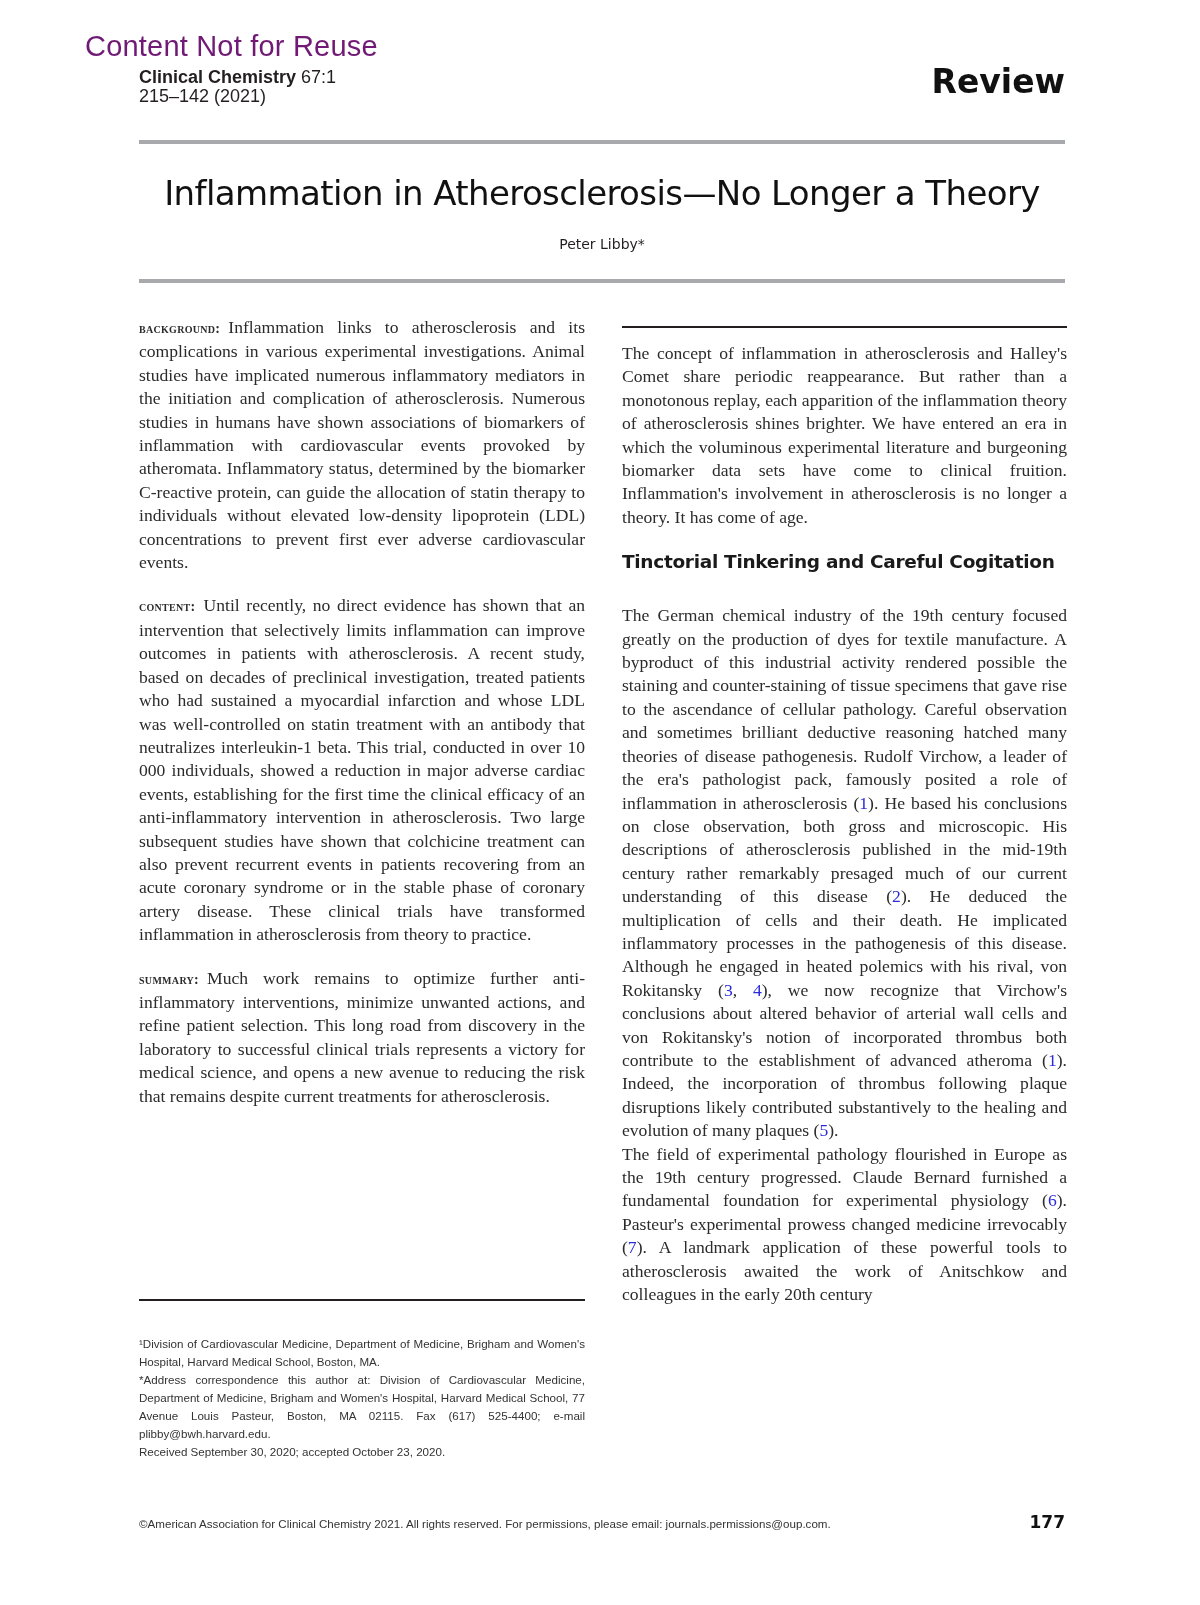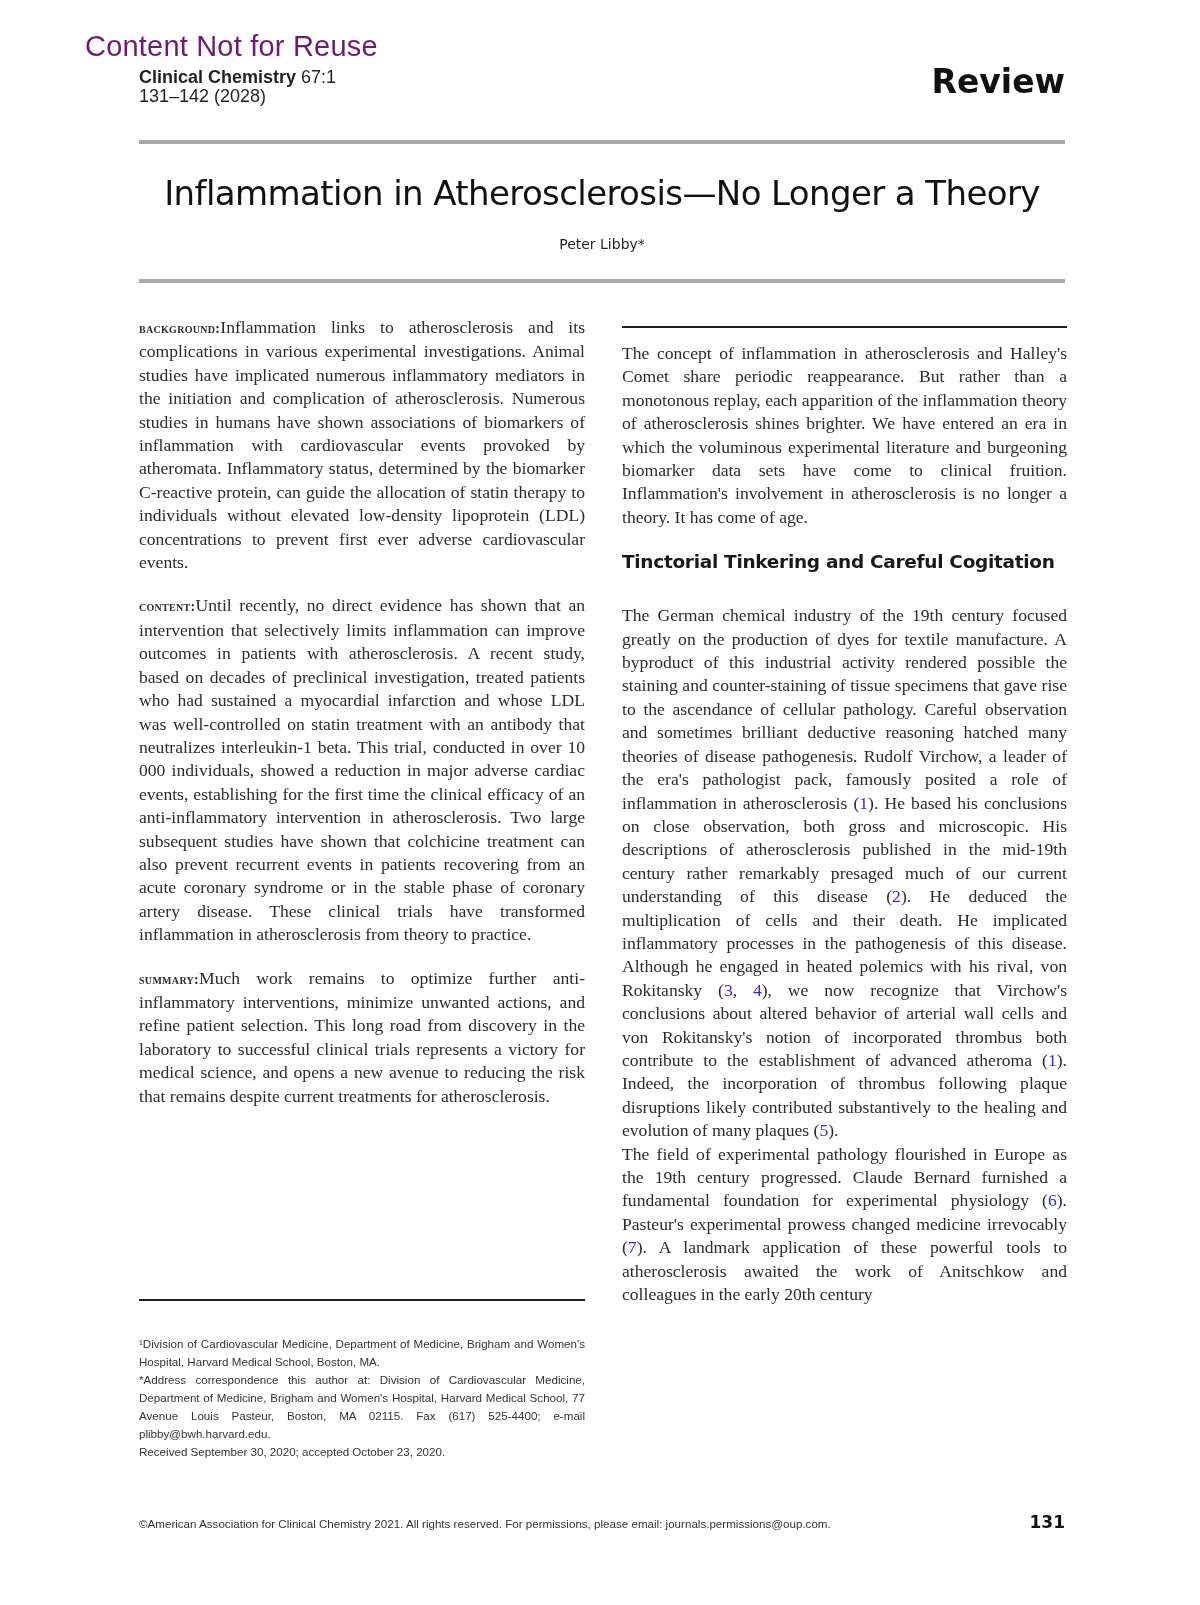--- a/index.html
+++ b/index.html
@@ -9,37 +9,37 @@
   .journal { left: 139px; top: 68px; font-family: "Liberation Sans", sans-serif; font-size: 18px; line-height: 19px; color: #231f20; }
   .journal .jname { font-weight: bold; }
   .review { right: 135px; top: 62px; font-family: "DejaVu Sans", sans-serif; font-weight: bold; font-size: 33px; color: #111; }
   .rule-gray { left: 139px; width: 926px; height: 4px; background: #a7a9ac; }
   .title { left: 139px; width: 926px; top: 173px; text-align: center; font-family: "DejaVu Sans", sans-serif; font-size: 34px; letter-spacing: -0.6px; color: #111; }
   .author { left: 139px; width: 926px; top: 236px; text-align: center; font-family: "DejaVu Sans", sans-serif; font-size: 14px; color: #231f20; }
   .col { font-family: "Liberation Serif", serif; font-size: 17.6px; line-height: 23.4px; text-align: justify; color: #2b2b2b; hyphens: auto; }
   .colL { left: 139px; width: 446px; }
   .colR { left: 622px; width: 445px; }
   .col p { margin: 0; }
-  .abs-label { font-variant: small-caps; font-weight: bold; font-size: 14px; letter-spacing: 0.3px; text-transform: lowercase; margin-right: 0; }
+  .abs-label { font-variant: small-caps; font-weight: bold; font-size: 14px; letter-spacing: 0.3px; text-transform: lowercase; margin-right: 8px; }
   .rule-dark { height: 2px; background: #231f20; }
   .heading { font-family: "DejaVu Sans", sans-serif; font-weight: bold; font-size: 18.5px; line-height: 25px; color: #1a1a1a; letter-spacing: -0.3px; }
   .ref { color: #2b2bd9; }
   .footnote { left: 139px; width: 446px; top: 1335px; font-family: "Liberation Sans", sans-serif; font-size: 11.6px; line-height: 18px; color: #333; text-align: justify; }
   .footnote p { margin: 0; }
   .copyright { left: 139px; top: 1517px; font-family: "Liberation Sans", sans-serif; font-size: 11.6px; color: #333; }
   .pagenum { right: 135px; top: 1512px; font-family: "DejaVu Sans", sans-serif; font-weight: bold; font-size: 17px; color: #111; }
 </style>
 </head>
 <body>
 
 <div class="abs watermark">Content Not for Reuse</div>
 
 <div class="abs journal">
   <div><span class="jname">Clinical Chemistry</span><span> 67:1</span></div>
-  <div>131–142 (2028)</div>
+  <div>215–142 (2021)</div>
 </div>
 
 <div class="abs review">Review</div>
 
 <div class="abs rule-gray" style="top:140px;"></div>
 
 <h1 class="abs title" style="margin:0;font-weight:normal;">Inflammation in Atherosclerosis—No Longer a Theory</h1>
 <div class="abs author">Peter Libby*</div>
 
 <div class="abs rule-gray" style="top:279px;"></div>
@@ -65,13 +65,13 @@
 
   <h2 class="heading" style="margin:20px 0 30px 0;">Tinctorial Tinkering and Careful Cogitation</h2>
 
   <p><span>The German chemical industry of the 19th century focused greatly on the production of dyes for textile manufacture. A byproduct of this industrial activity rendered possible the staining and counter-staining of tissue specimens that gave rise to the ascendance of cellular pathology. Careful observation and sometimes brilliant deductive reasoning hatched many theories of disease pathogenesis. Rudolf Virchow, a leader of the era's pathologist pack, famously posited a role of inflammation in atherosclerosis (</span><a class="ref">1</a><span>). He based his conclusions on close observation, both gross and microscopic. His descriptions of atherosclerosis published in the mid-19th century rather remarkably presaged much of our current understanding of this disease (</span><a class="ref">2</a><span>). He deduced the multiplication of cells and their death. He implicated inflammatory processes in the pathogenesis of this disease. Although he engaged in heated polemics with his rival, von Rokitansky (</span><a class="ref">3</a><span>, </span><a class="ref">4</a><span>), we now recognize that Virchow's conclusions about altered behavior of arterial wall cells and von Rokitansky's notion of incorporated thrombus both contribute to the establishment of advanced atheroma (</span><a class="ref">1</a><span>). Indeed, the incorporation of thrombus following plaque disruptions likely contributed substantively to the healing and evolution of many plaques (</span><a class="ref">5</a><span>).</span></p>
 
 
   <p><span>The field of experimental pathology flourished in Europe as the 19th century progressed. Claude Bernard furnished a fundamental foundation for experimental physiology (</span><a class="ref">6</a><span>). Pasteur's experimental prowess changed medicine irrevocably (</span><a class="ref">7</a><span>). A landmark application of these powerful tools to atherosclerosis awaited the work of Anitschkow and colleagues in the early 20th century</span></p>
 </div>
 
 <div class="abs copyright">©American Association for Clinical Chemistry 2021. All rights reserved. For permissions, please email: journals.permissions@oup.com.</div>
-<div class="abs pagenum">131</div>
+<div class="abs pagenum">177</div>
 
 </body></html>

